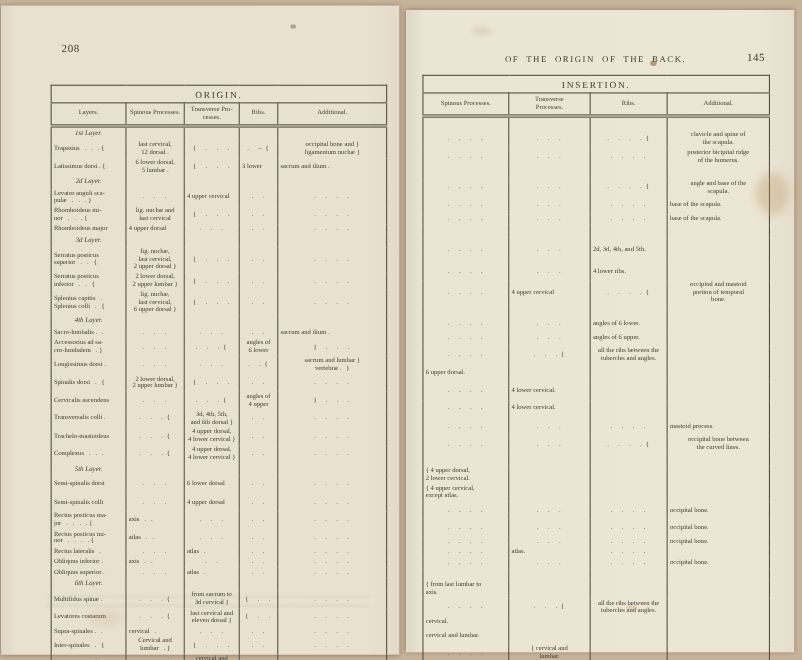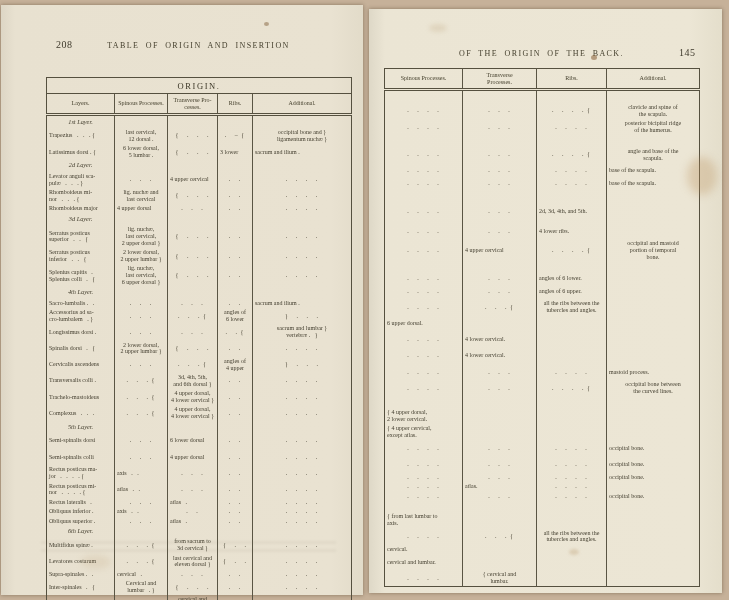--- a/index.html
+++ b/index.html
@@ -55,21 +55,20 @@
     background:repeating-linear-gradient(180deg,
       rgba(125,118,98,.14) 0 3px, rgba(0,0,0,0) 3px 8px);
     filter:blur(1px);
   }
 </style>
 </head>
 <body>
 
 <div class="page" id="left-page">
   <div class="page-number" style="left:55px;top:34px;">208</div>
-  <div class="running-head" style="left:45px;top:36px;width:305px;">TABLE OF ORIGIN AND INSERTION</div>
 
   <div id="left-table-wrap">
     <table class="muscle-table" style="width:305px;">
       <colgroup>
         <col style="width:68px">
           <col style="width:53px">
           <col style="width:50px">
         <col style="width:35px">
           <col style="width:99px">
       </colgroup>
@@ -368,20 +367,23 @@
 
   <div id="right-table-wrap">
     <table class="muscle-table" style="width:315px;">
       <colgroup>
         <col style="width:78px">
           <col style="width:74px">
           <col style="width:70px">
           <col style="width:93px">
       </colgroup>
       <thead>
+        <tr class="title-row">
+          <td colspan="4">INSERTION.</td>
+        </tr>
         <tr class="header-row">
           <th>Spinous Processes.</th>
           <th>Transverse
 Processes.</th>
           <th>Ribs.</th>
           <th>Additional.</th>
         </tr>
       </thead>
       <tbody id="right-tbody">
           <tr class="section">

